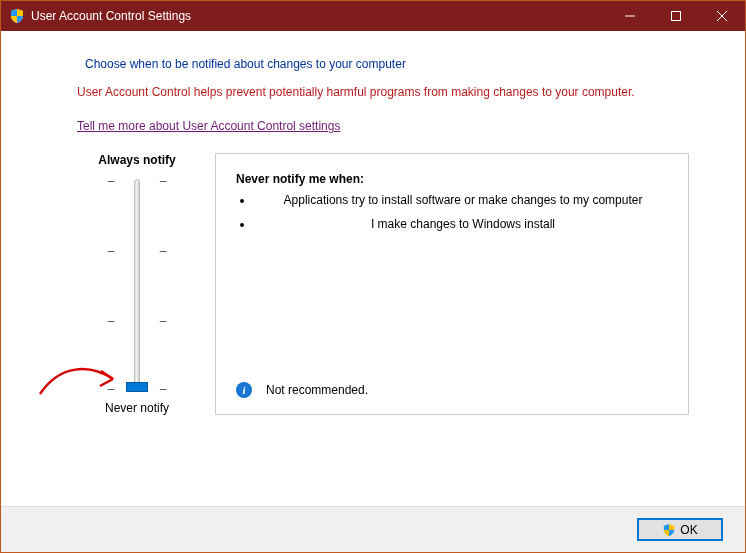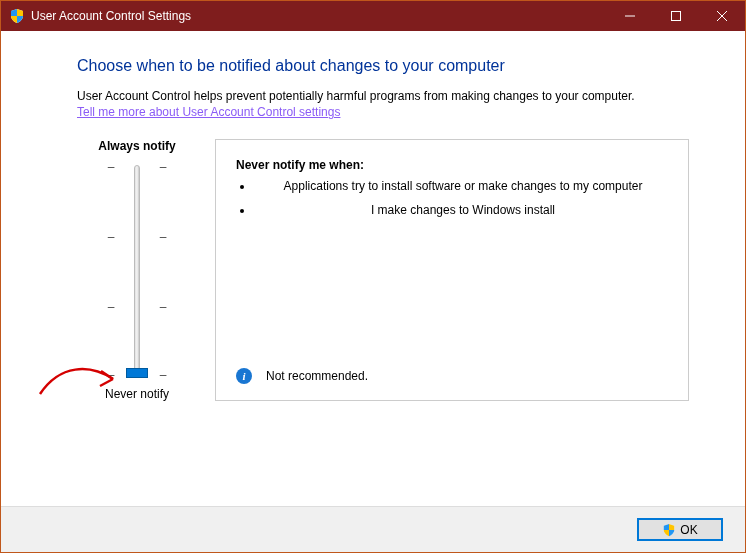--- a/index.html
+++ b/index.html
@@ -33,31 +33,32 @@
     width: 46px; height: 30px;
     display: flex; align-items: center; justify-content: center;
     color: #fff;
   }
   .win-btn svg { stroke: #fff; }
   .content {
     padding: 26px 56px 0 76px;
   }
   .heading {
     color: #003399;
-    font-size: 16px;
+    font-size: 12px;
     font-weight: 400;
     margin-bottom: 14px;
+    margin-left: 8px;
   }
   .subtext {
-    color: #000000;
-    font-size: 12px;
-    margin-bottom: 2px;
+    color: #b91c1c;
+    font-size: 12px;
+    margin-bottom: 20px;
   }
   .link {
-    color: #8b5cf6;
+    color: #701a75;
     text-decoration: underline;
     font-size: 12px;
     cursor: pointer;
   }
   .mainrow {
     display: flex;
     margin-top: 20px;
   }
   .slider-col {
     width: 120px;

